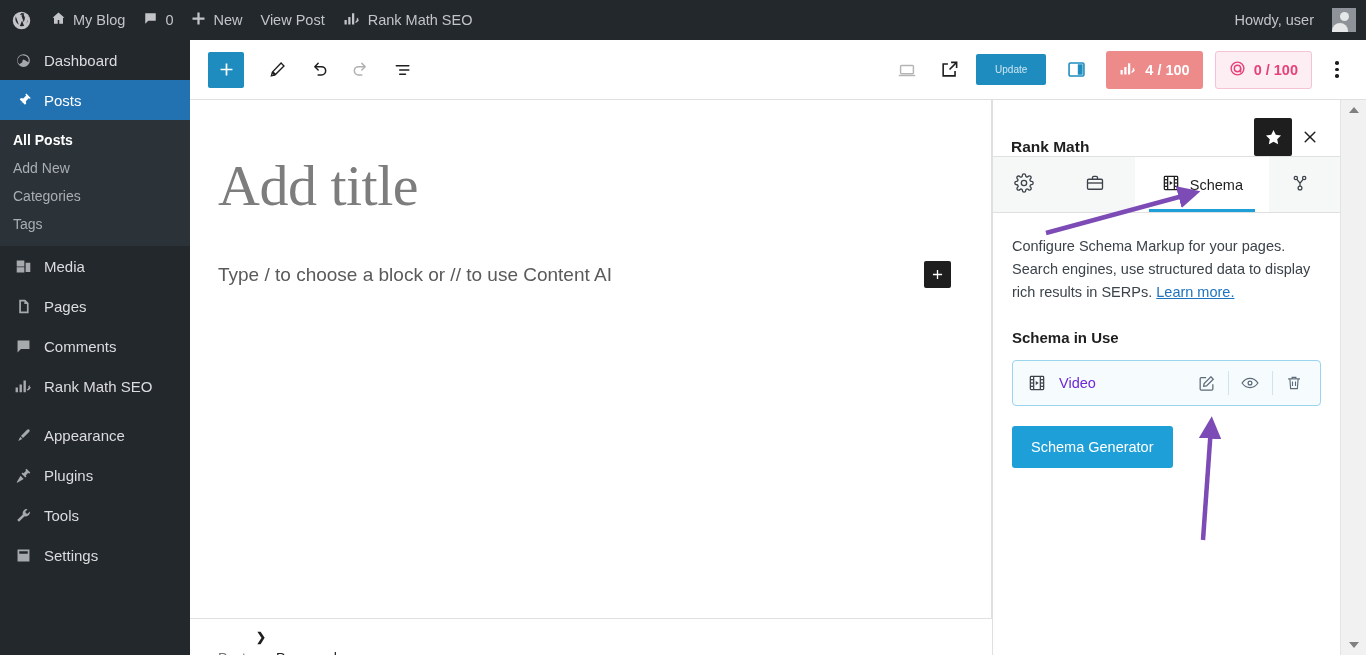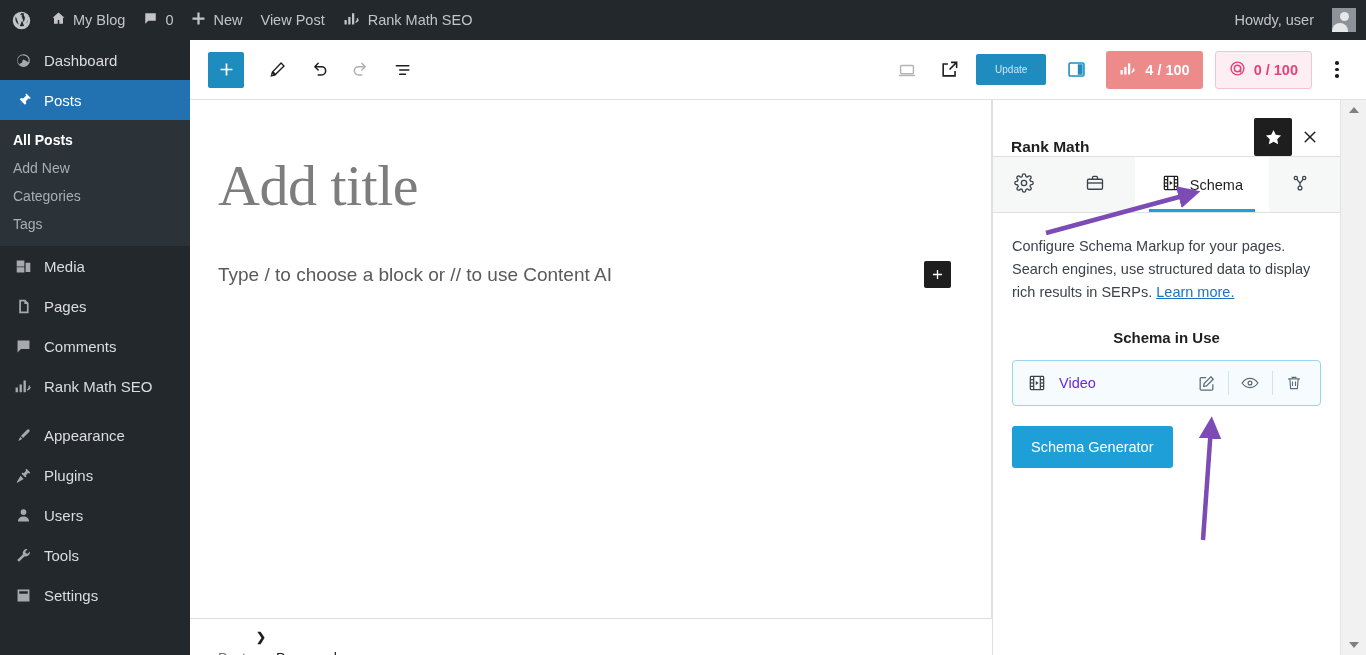--- a/index.html
+++ b/index.html
@@ -157,21 +157,21 @@
     background: #fff; color: #1e1e1e; flex: 1.9;
   }
   .rm-tab.active::after {
     content: ""; position: absolute; bottom: 0; left: 14px; right: 14px;
     height: 3px; background: #1e9fd8;
   }
   .rm-body { padding: 22px 19px 0 19px; }
   .rm-desc { font-size: 14.5px; line-height: 23px; color: #3c434a; }
   .rm-link { color: #1e73be; text-decoration: underline; cursor: pointer; }
   .rm-subtitle {
-    font-size: 15px; font-weight: bold; color: #1e1e1e; margin-top: 25px; text-align: center;
+    font-size: 15px; font-weight: bold; color: #1e1e1e; margin-top: 25px;
   }
   .schema-card {
     display: flex; align-items: center; height: 46px; margin-top: 14px;
     background: #f6fbfe; border: 1px solid #9bd4ef; border-radius: 4px;
     padding: 0 4px 0 14px;
   }
   .sc-ico { color: #3c434a; display: flex; align-items: center; }
   .sc-label { font-size: 14.5px; color: #6d28d9; margin-left: 12px; flex: 1; }
   .sc-action {
     width: 44px; height: 44px; display: flex; align-items: center; justify-content: center;
@@ -340,29 +340,20 @@
 
     <div class="menu-item">
       <span class="mi-ico">
         <svg width="17" height="17" viewBox="0 0 20 20" fill="currentColor">
             <path d="M13.5 2l-1.4 1.4 1 1-3 3-1-1L7.7 7.8l4.5 4.5 1.4-1.4-1-1 3-3 1 1L18 6.5 13.5 2zM6.5 10.3L2 17.8l.7.7 7.5-4.5-3.7-3.7z"></path>
           </svg>
       </span>
       <span>Plugins</span>
     </div>
 
-    <div class="menu-item">
-      <span class="mi-ico">
-        <svg width="17" height="17" viewBox="0 0 20 20" fill="currentColor">
-            <circle cx="10" cy="6" r="3.4"></circle>
-            <path d="M3.5 17c0-3.6 2.9-5.7 6.5-5.7s6.5 2.1 6.5 5.7H3.5z"></path>
-          </svg>
-      </span>
-      <span>Users</span>
-    </div>
 
     <div class="menu-item">
       <span class="mi-ico">
         <svg width="17" height="17" viewBox="0 0 20 20" fill="currentColor">
             <path d="M14.8 2.6a4.8 4.8 0 0 0-5.6 6.1L2.6 15.3l2.1 2.1 6.6-6.6a4.8 4.8 0 0 0 6.1-5.6l-2.6 2.6-2.1-.5-.5-2.1 2.6-2.6z"></path>
           </svg>
       </span>
       <span>Tools</span>
     </div>
 

